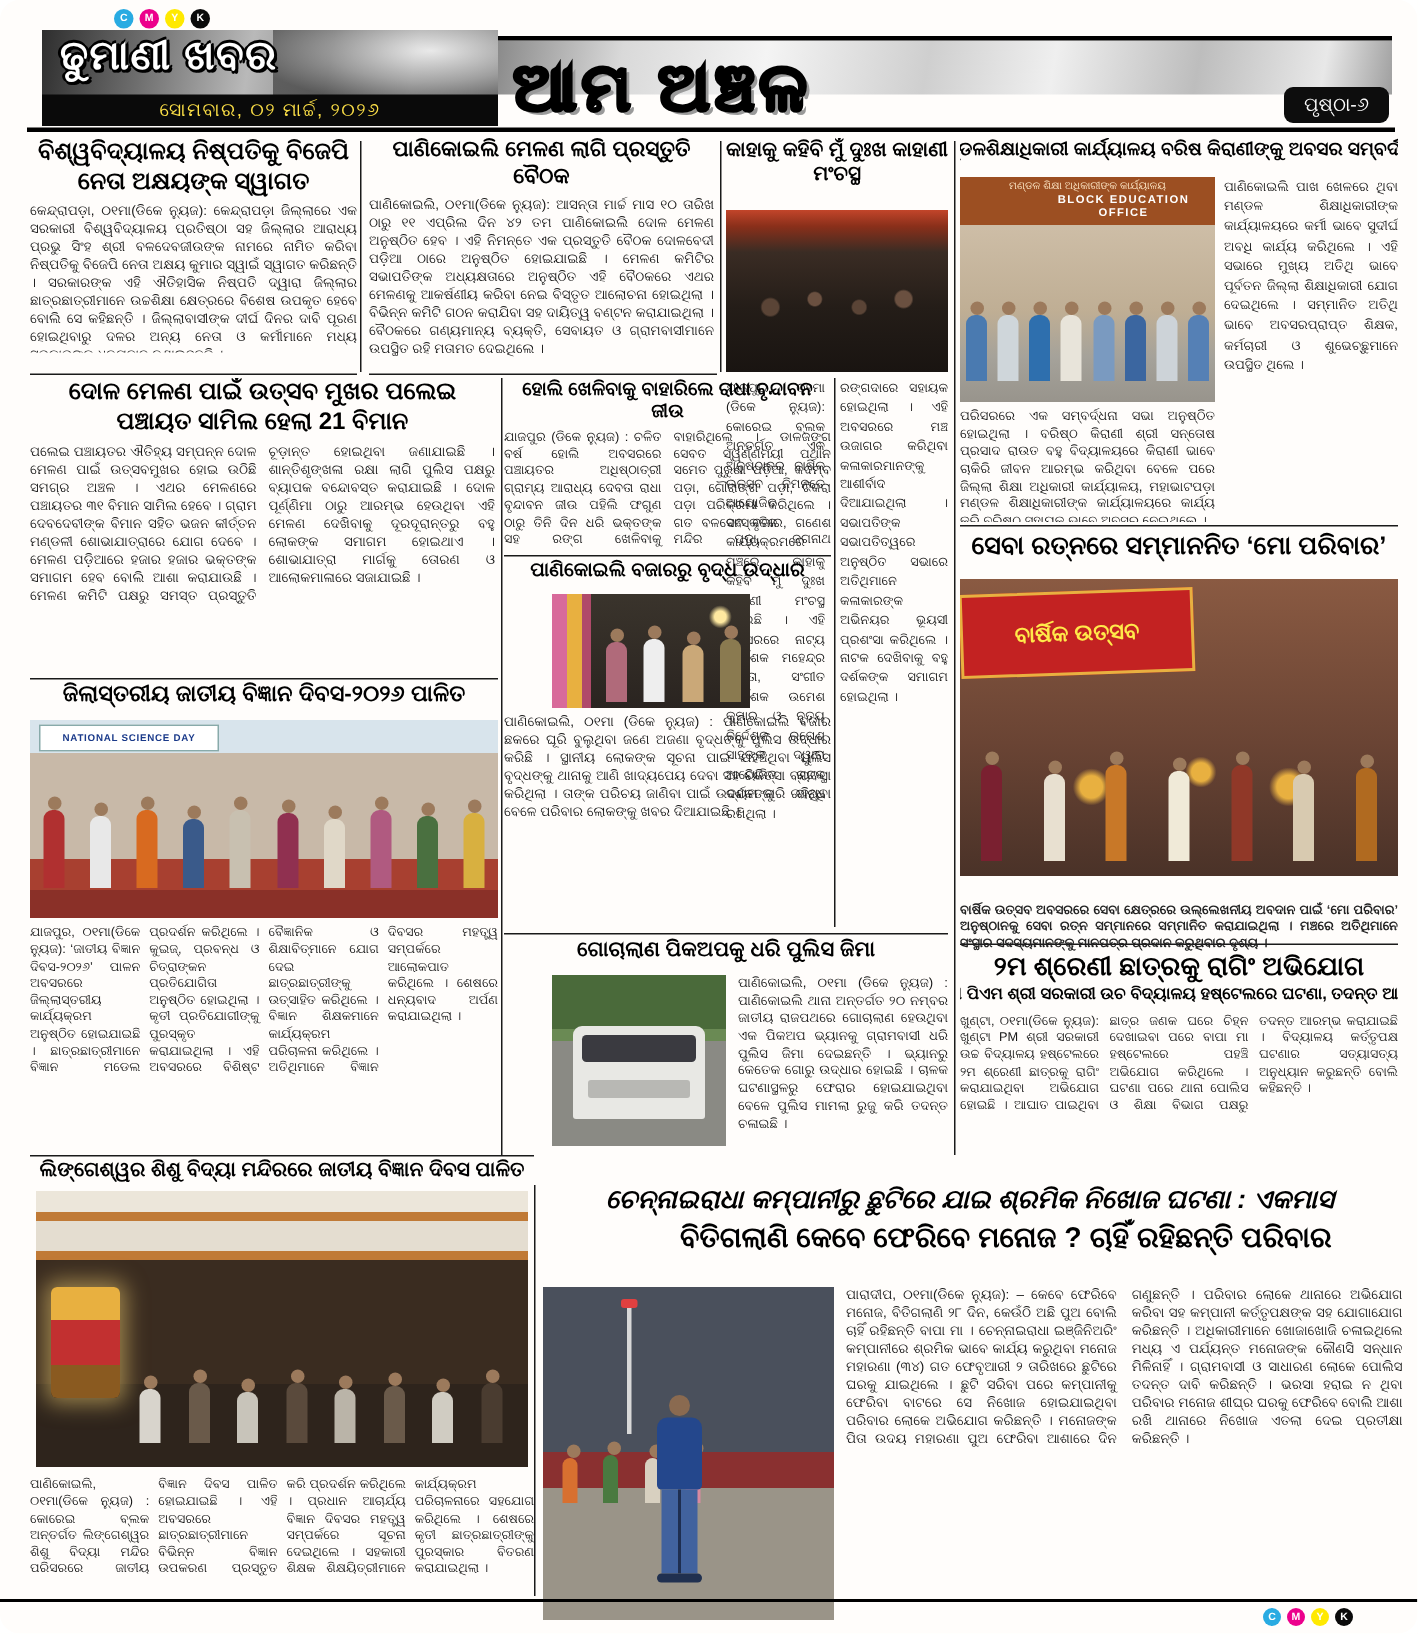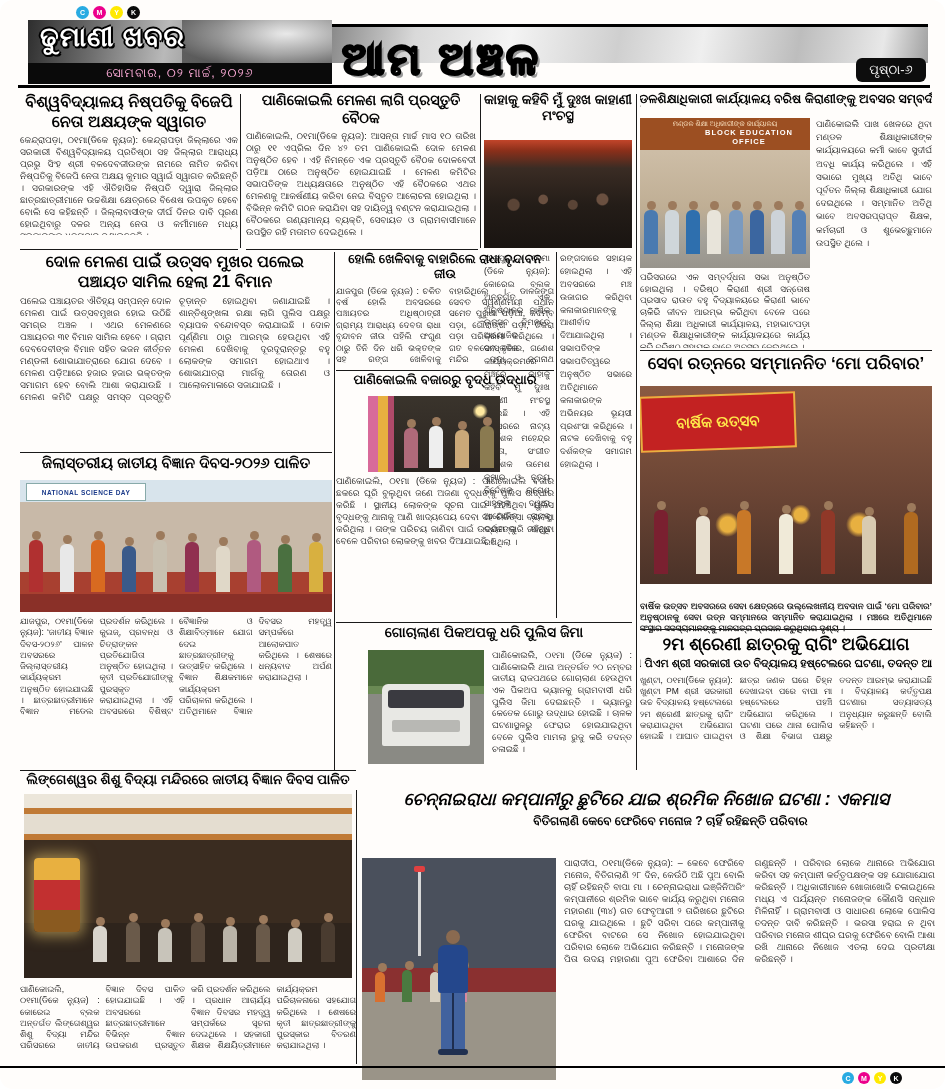--- a/index.html
+++ b/index.html
@@ -18,21 +18,21 @@
   
   .cmyk{display:flex;gap:4px;}
   .dot{width:13px;height:13px;border-radius:50%;display:flex;align-items:center;justify-content:center;
        font-size:7px;font-weight:700;color:#fff;}
   .brand-box{position:absolute;left:28px;top:20px;width:304px;height:64px;overflow:hidden;
      background:linear-gradient(100deg,#2e2e2e 0%,#6e6e6e 22%,#b9b9b9 45%,#8b8b8b 62%,#d9d9d9 80%,#a3a3a3 100%);}
   .brand-box::after{content:"";position:absolute;right:0;top:0;width:150px;height:46px;
      background:radial-gradient(ellipse at 70% 30%,#efefef 0%,#9a9a9a 45%,#4b4b4b 80%);opacity:.8;}
   .brand-name{position:absolute;left:12px;top:2px;font-size:27px;font-weight:800;color:#fff;z-index:3;
      letter-spacing:1px;text-shadow:-2px 0 0 #000,2px 0 0 #000,0 -2px 0 #000,0 2px 0 #000,2px 2px 0 #000;}
-  .brand-date{position:absolute;left:0;right:0;bottom:0;height:21px;background:#0a0a0a;color:#f9a8d4;z-index:4;
+  .brand-date{position:absolute;left:0;right:0;bottom:0;height:21px;background:#0a0a0a;color:#fde047;z-index:4;
      display:flex;align-items:center;justify-content:center;font-size:12.5px;letter-spacing:1px;}
   .band{position:absolute;left:332px;top:24px;width:596px;height:36px;border-top:3px solid #000;
      background:linear-gradient(100deg,#8a8a8a 0%,#d9d9d9 14%,#f4f4f4 30%,#cfcfcf 48%,#efefef 62%,#bdbdbd 78%,#e8e8e8 92%,#9f9f9f 100%);}
   .main-title{position:absolute;left:342px;top:34px;font-size:44px;font-weight:800;color:#fff;z-index:5;
      letter-spacing:3px;-webkit-text-stroke:2.4px #000;text-shadow:3px 3px 0 #9a9a9a;}
   .page-badge{position:absolute;left:856px;top:58px;width:70px;height:24px;background:#0d0d0d;border-radius:6px;
      color:#fff;display:flex;align-items:center;justify-content:center;font-size:13px;z-index:6;}
   
   .ph{position:absolute;overflow:hidden;}
   .persons{position:absolute;left:0;right:0;display:flex;justify-content:space-around;align-items:flex-end;}
@@ -236,21 +236,21 @@
       <div class="person" style="background:#bab4a8;height:36px;"></div>
       <div class="person" style="background:#6a5a4a;height:38px;"></div>
       <div class="person" style="background:#d0ccc2;height:34px;"></div>
       <div class="person" style="background:#4a3c30;height:40px;"></div>
     </div>
   </div>
   <div class="art bd cols4" style="left:20px;top:984px;width:336px;height:80px;font-size:8.5px;">ପାଣିକୋଇଲି, ୦୧ମା(ଡିକେ ନ୍ୟୁଜ) : କୋରେଇ ବ୍ଲକ ଅନ୍ତର୍ଗତ ଲିଙ୍ଗେଶ୍ୱର ଶିଶୁ ବିଦ୍ୟା ମନ୍ଦିର ପରିସରରେ ଜାତୀୟ ବିଜ୍ଞାନ ଦିବସ ପାଳିତ ହୋଇଯାଇଛି । ଏହି ଅବସରରେ ଛାତ୍ରଛାତ୍ରୀମାନେ ବିଭିନ୍ନ ବିଜ୍ଞାନ ଉପକରଣ ପ୍ରସ୍ତୁତ କରି ପ୍ରଦର୍ଶନ କରିଥିଲେ । ପ୍ରଧାନ ଆଚାର୍ଯ୍ୟ ବିଜ୍ଞାନ ଦିବସର ମହତ୍ତ୍ୱ ସମ୍ପର୍କରେ ସୂଚନା ଦେଇଥିଲେ । ସହକାରୀ ଶିକ୍ଷକ ଶିକ୍ଷୟିତ୍ରୀମାନେ କାର୍ଯ୍ୟକ୍ରମ ପରିଚାଳନାରେ ସହଯୋଗ କରିଥିଲେ । ଶେଷରେ କୃତୀ ଛାତ୍ରଛାତ୍ରୀଙ୍କୁ ପୁରସ୍କାର ବିତରଣ କରାଯାଇଥିଲା ।</div>
 
   <div class="art" style="left:358px;top:786px;width:577px;height:68px;">
     <div class="hl" style="font-size:17.5px;line-height:1.5;font-style:italic;">ଚେନ୍ନାଇରାଧା କମ୍ପାନୀରୁ ଛୁଟିରେ ଯାଇ ଶ୍ରମିକ ନିଖୋଜ ଘଟଣା : ଏକମାସ</div>
-    <div class="hl" style="font-size:12px;line-height:1.5;padding-left:48px;">ବିତିଗଲାଣି କେବେ ଫେରିବେ ମନୋଜ ? ଚାହିଁ ରହିଛନ୍ତି ପରିବାର</div>
+    <div class="hl" style="font-size:19px;line-height:1.5;padding-left:48px;">ବିତିଗଲାଣି କେବେ ଫେରିବେ ମନୋଜ ? ଚାହିଁ ରହିଛନ୍ତି ପରିବାର</div>
   </div>
   <div class="ph" style="left:362px;top:858px;width:194px;height:222px;background:linear-gradient(180deg,#4a505c 0 110px,#8a3030 110px 134px,#9a9488 134px 100%);">
     <div class="abs" style="left:56px;top:14px;width:3px;height:84px;background:#d8d8d8;"></div>
     <div class="abs" style="left:52px;top:8px;width:11px;height:6px;background:#e04040;border-radius:2px;"></div>
     <div class="persons" style="bottom:78px;left:4px;right:80px;">
       <div class="person" style="background:#d87030;height:30px;width:10px;"></div>
       <div class="person" style="background:#4a7a40;height:32px;width:10px;"></div>
       <div class="person" style="background:#d8d0c0;height:30px;width:10px;"></div>
       <div class="person" style="background:#d88aa0;height:32px;width:10px;"></div>
     </div>

